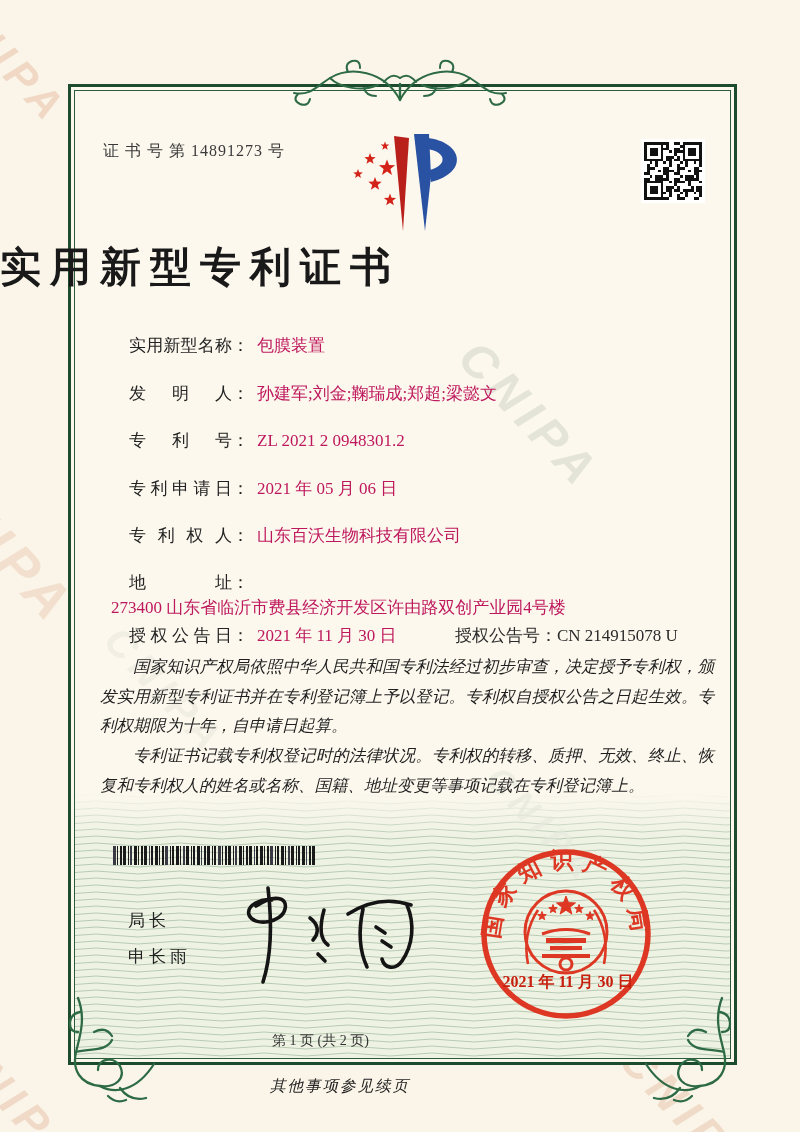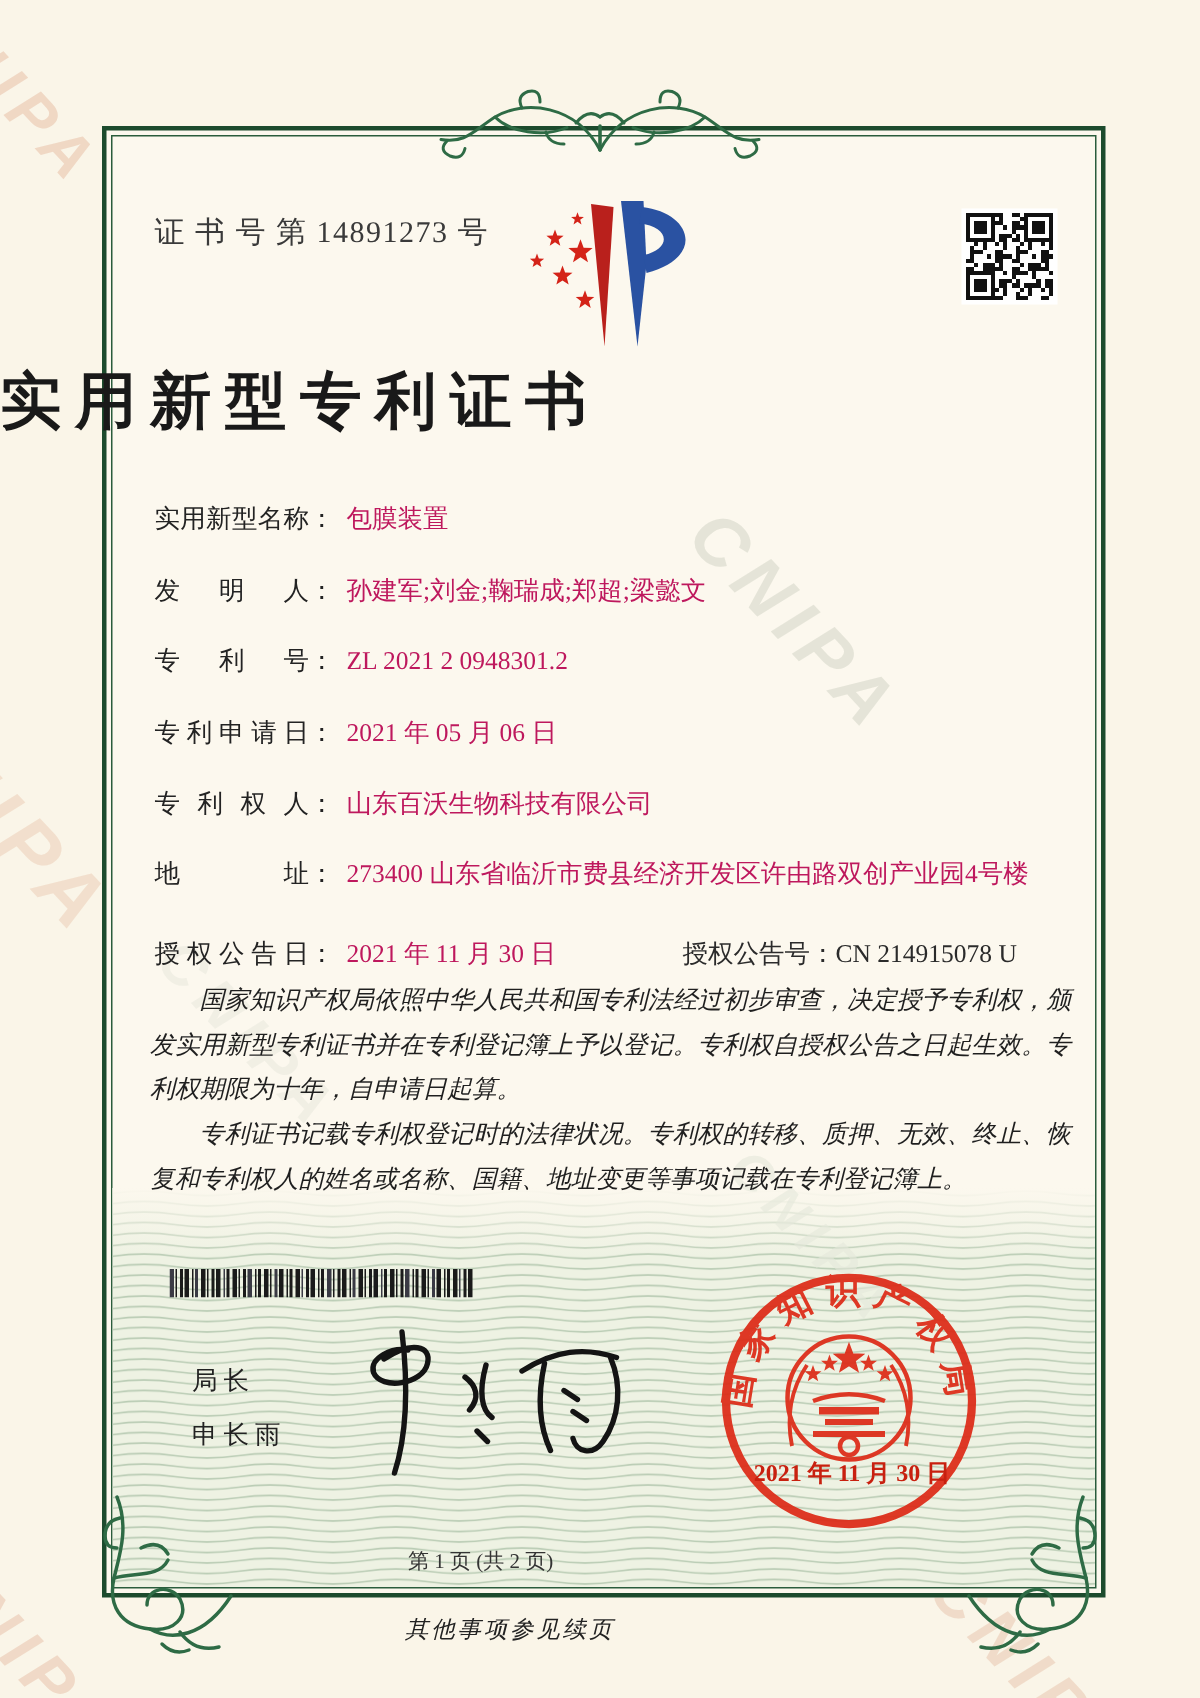--- a/index.html
+++ b/index.html
@@ -25,32 +25,32 @@
   }
   #frame-inner{
     position:absolute;left:3px;top:3px;right:3px;bottom:3px;
     border:1px solid #2a5c3c;
   }
   
   #band{left:75px;top:792px;width:655px;height:266px;z-index:1;}
   #band-fade{position:absolute;left:0;top:0;width:100%;height:46px;
     background:linear-gradient(180deg,#fcf8ee 0%,rgba(252,248,238,0) 100%);}
   
-  #cert-no{left:103px;top:141px;z-index:3;font-size:20px;letter-spacing:1px;color:#3a3a3a;}
+  #cert-no{left:103px;top:141px;z-index:3;font-size:16px;letter-spacing:1px;color:#3a3a3a;}
   #logo{left:330px;top:130px;z-index:3;}
   #qr{left:641px;top:139px;z-index:3;background:#ffffff;padding:3px;line-height:0;}
   #title{
     left:0;top:240px;width:800px;z-index:3;text-align:left;
     font-size:41px;font-weight:bold;letter-spacing:9px;color:#191919;
   }
   
   .frow{position:absolute;left:103px;width:612px;z-index:3;font-size:17px;line-height:1.45;}
   .flabel{
     display:inline-block;width:103px;vertical-align:top;
-    text-align:justify;text-align-last:justify;color:#232323;
+    text-align:justify;text-align-last:justify;color:#232323;margin-left:26px;
   }
   .fcolon{display:inline-block;vertical-align:top;color:#232323;}
   .fvalue{display:inline-block;vertical-align:top;margin-left:8px;max-width:480px;color:#be185d;}
   .grant2{position:absolute;left:352px;top:0;white-space:nowrap;}
   
   #paras{
     left:100px;top:652px;width:614px;z-index:3;
     font-size:16.5px;line-height:1.8;font-style:italic;text-align:justify;color:#1f1f1f;
   }
   #paras p{margin:0;text-indent:2em;}

